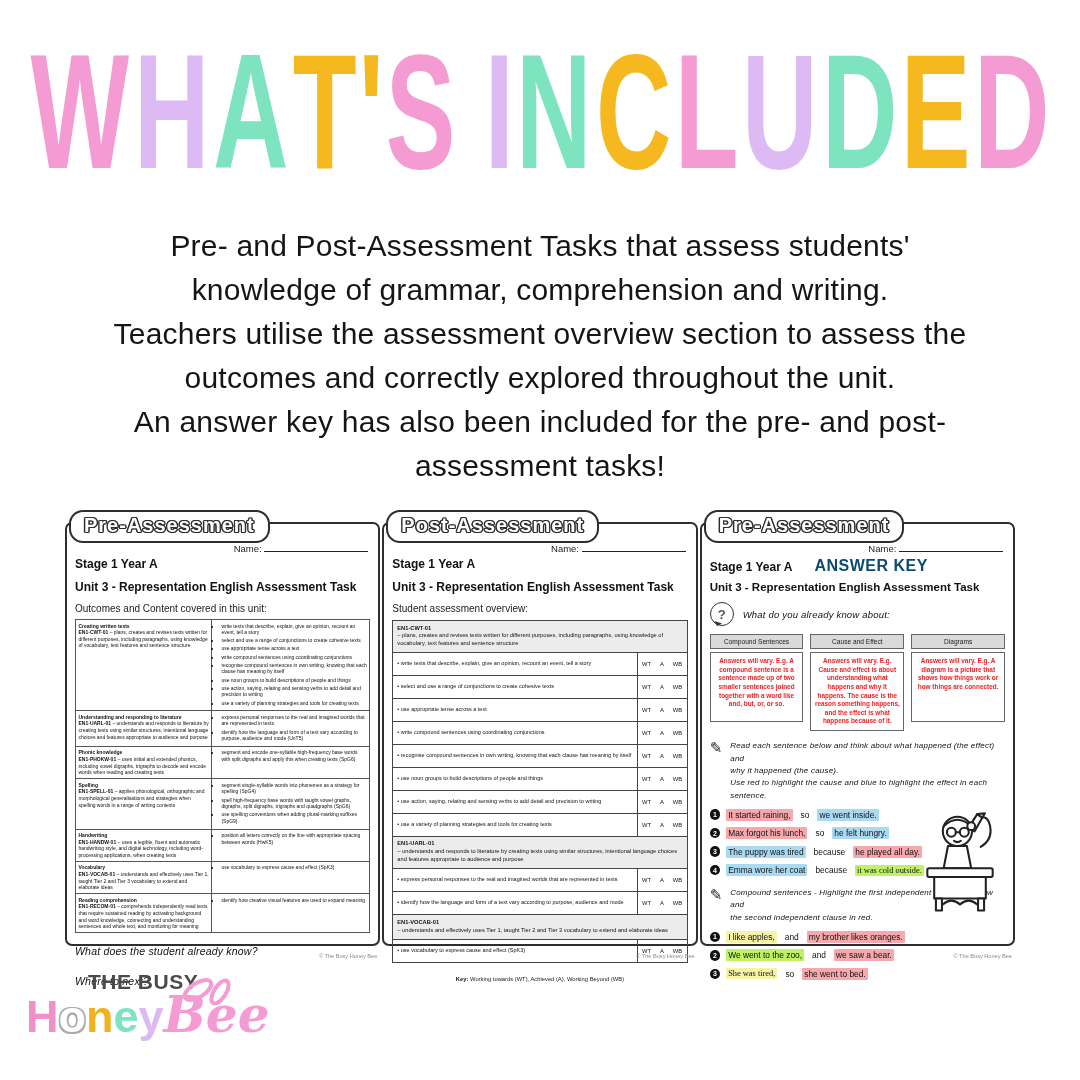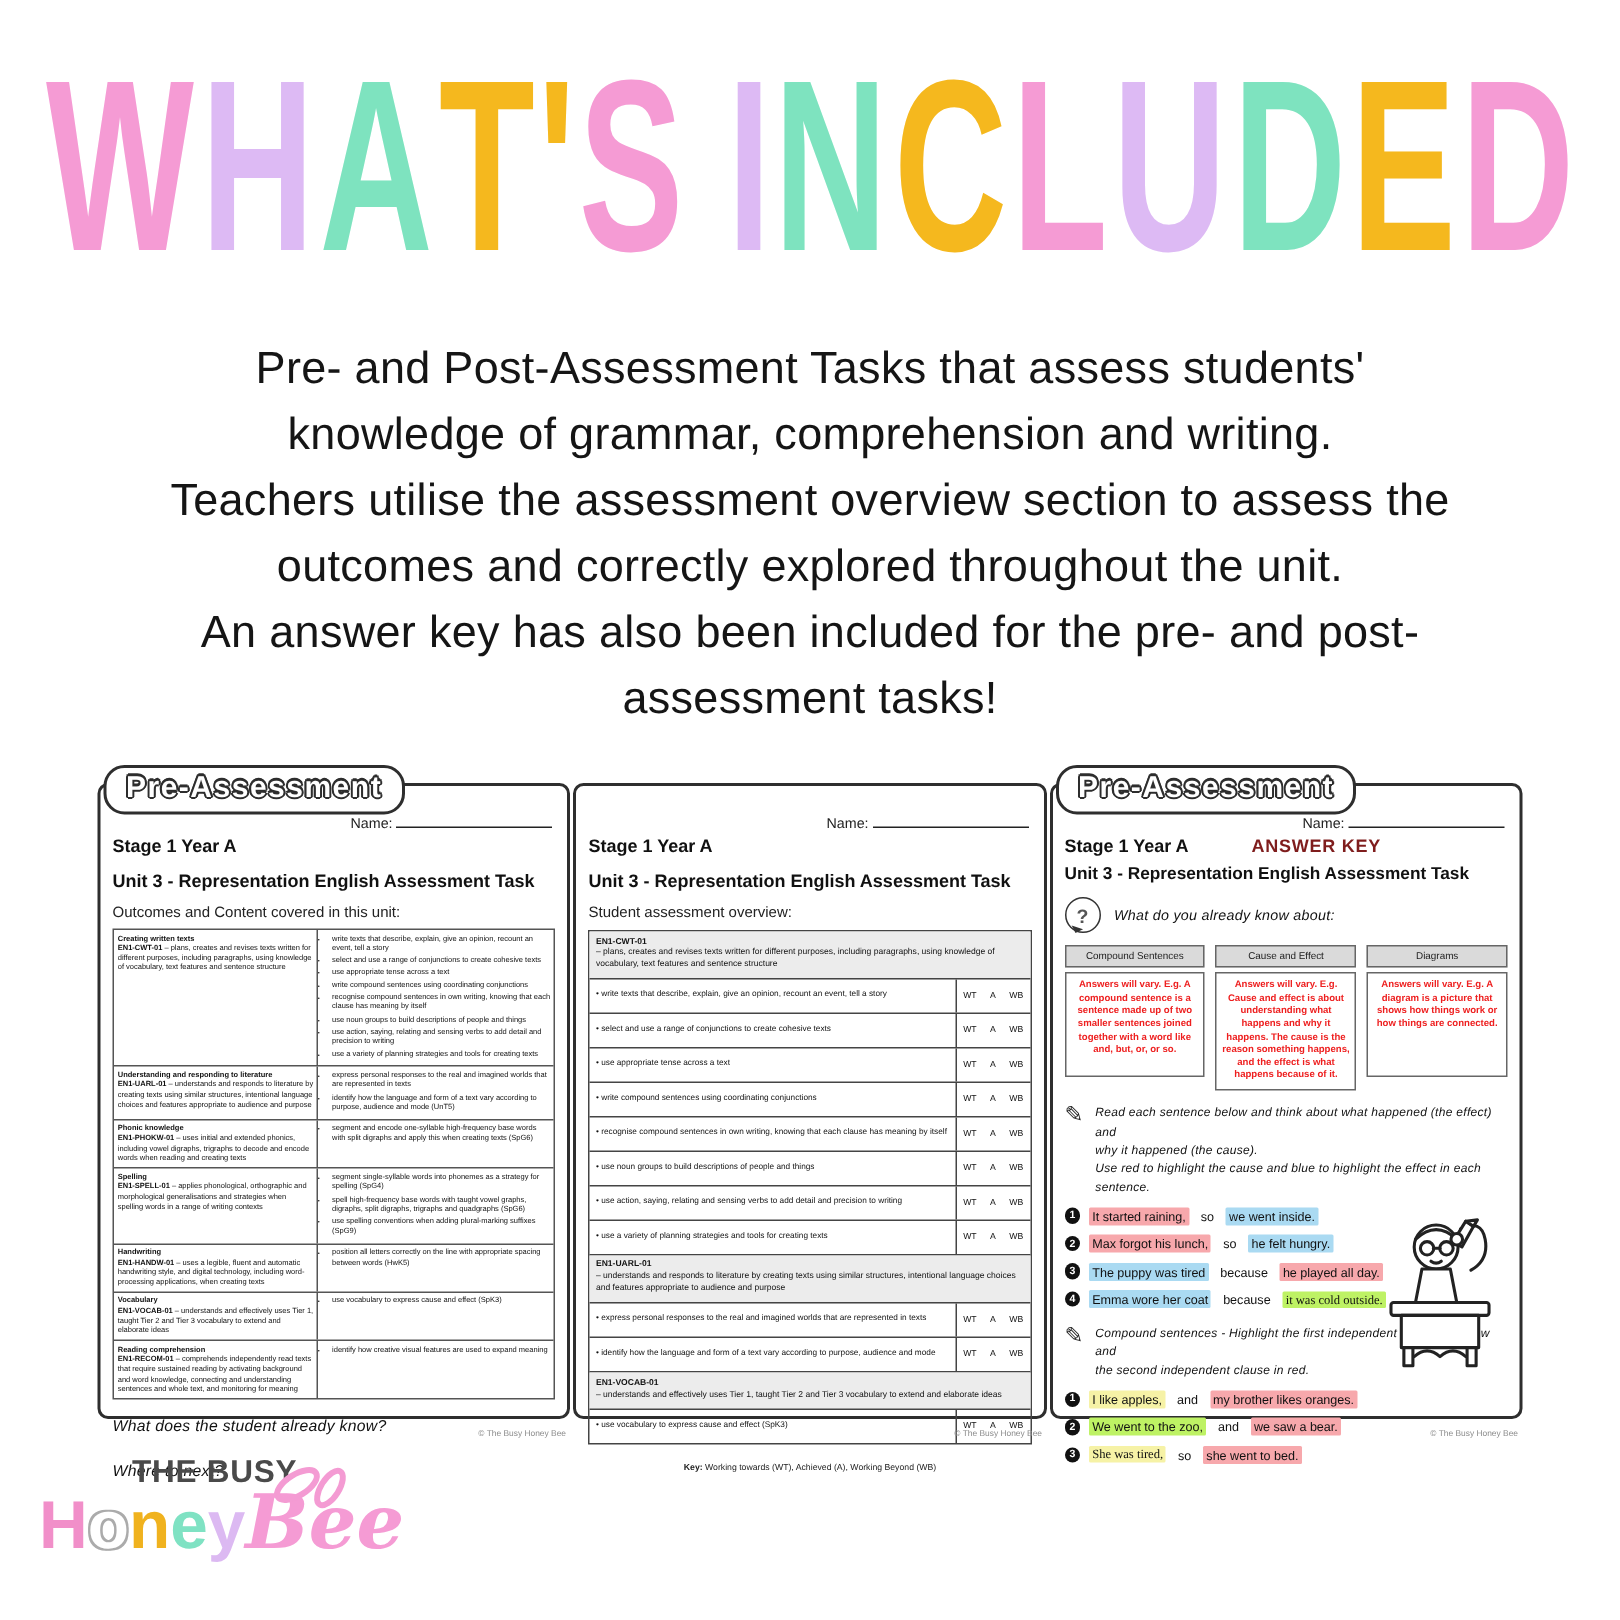--- a/index.html
+++ b/index.html
@@ -44,21 +44,21 @@
   .ptable{margin-top:6px;border:1px solid #444;font-size:5.5px;color:#111;}
   .phead{background:#ececec;border-bottom:1px solid #444;padding:3.5px 4px;line-height:1.4;font-size:5.7px;min-height:17px;display:flex;flex-direction:column;justify-content:center;}
   .prow{display:grid;grid-template-columns:1fr 50px;border-bottom:1px solid #444;min-height:22px;}
   .ptable > :last-child{border-bottom:none;}
   .pcell{padding:3px 4px;line-height:1.35;display:flex;align-items:center;}
   .pmarks{border-left:1px solid #444;display:flex;align-items:center;justify-content:space-around;font-size:5.8px;}
   .keyline{text-align:center;font-size:5.8px;margin-top:13px;color:#222;}
 
   
   .akhdr{display:flex;align-items:baseline;gap:22px;}
-  .answerkey{color:#7f1d1d;font-weight:800;font-size:12px;letter-spacing:.5px;margin-left:20px;}
+  .answerkey{color:#0c4a6e;font-weight:800;font-size:16px;letter-spacing:.5px;}
   .prompt{display:flex;align-items:center;gap:9px;margin-top:9px;}
   .qicon{width:22px;height:22px;border:1.6px solid #333;border-radius:50%;display:flex;align-items:center;justify-content:center;font-size:13px;font-weight:700;color:#555;position:relative;flex:none;}
   .qicon:after{content:"";position:absolute;left:2px;bottom:-5px;border:4px solid transparent;border-top-color:#333;transform:rotate(18deg);}
   .prompt-text{font-size:9.5px;}
   .akrow{display:flex;gap:7px;margin-top:8px;}
   .akbox{flex:1;}
   .akhead{border:1px solid #666;background:#dadada;text-align:center;font-size:6.6px;padding:3px 0;color:#222;}
   .akbody{border:1px solid #666;margin-top:3px;min-height:60px;padding:4px 3px;color:#ee1f1f;font-weight:700;font-size:6.4px;text-align:center;line-height:1.35;}
   .task{display:flex;gap:8px;margin-top:9px;align-items:flex-start;}
   .pencil-icon{font-size:15px;line-height:1;flex:none;color:#222;}
@@ -186,20 +186,21 @@
           </div>
         </div>
       <div class="q1 hand">What does the student already know?</div>
       <div class="q2 hand">Where to next?</div>
     </div>
     <div class="footer">© The Busy Honey Bee</div>
   </div>
 
   <div class="card">
     <div class="frame"></div>
+    <div class="badge"><span>Post-Assessment</span></div>
     <div class="content">
       <div class="nameline"><span>Name:</span> <span class="nl-line"></span></div>
       <div class="doc-h1">Stage 1 Year A</div>
       <div class="doc-h2">Unit 3 - Representation English Assessment Task</div>
       <div class="doc-sub">Student assessment overview:</div>
       <div class="ptable" id="post-table">
           <div class="phead"><b>EN1-CWT-01 </b>– plans, creates and revises texts written for different purposes, including paragraphs, using knowledge of vocabulary, text features and sentence structure</div>
           <div class="prow">
             <div class="pcell">•   write texts that describe, explain, give an opinion, recount an event, tell a story</div>
             <div class="pmarks">

